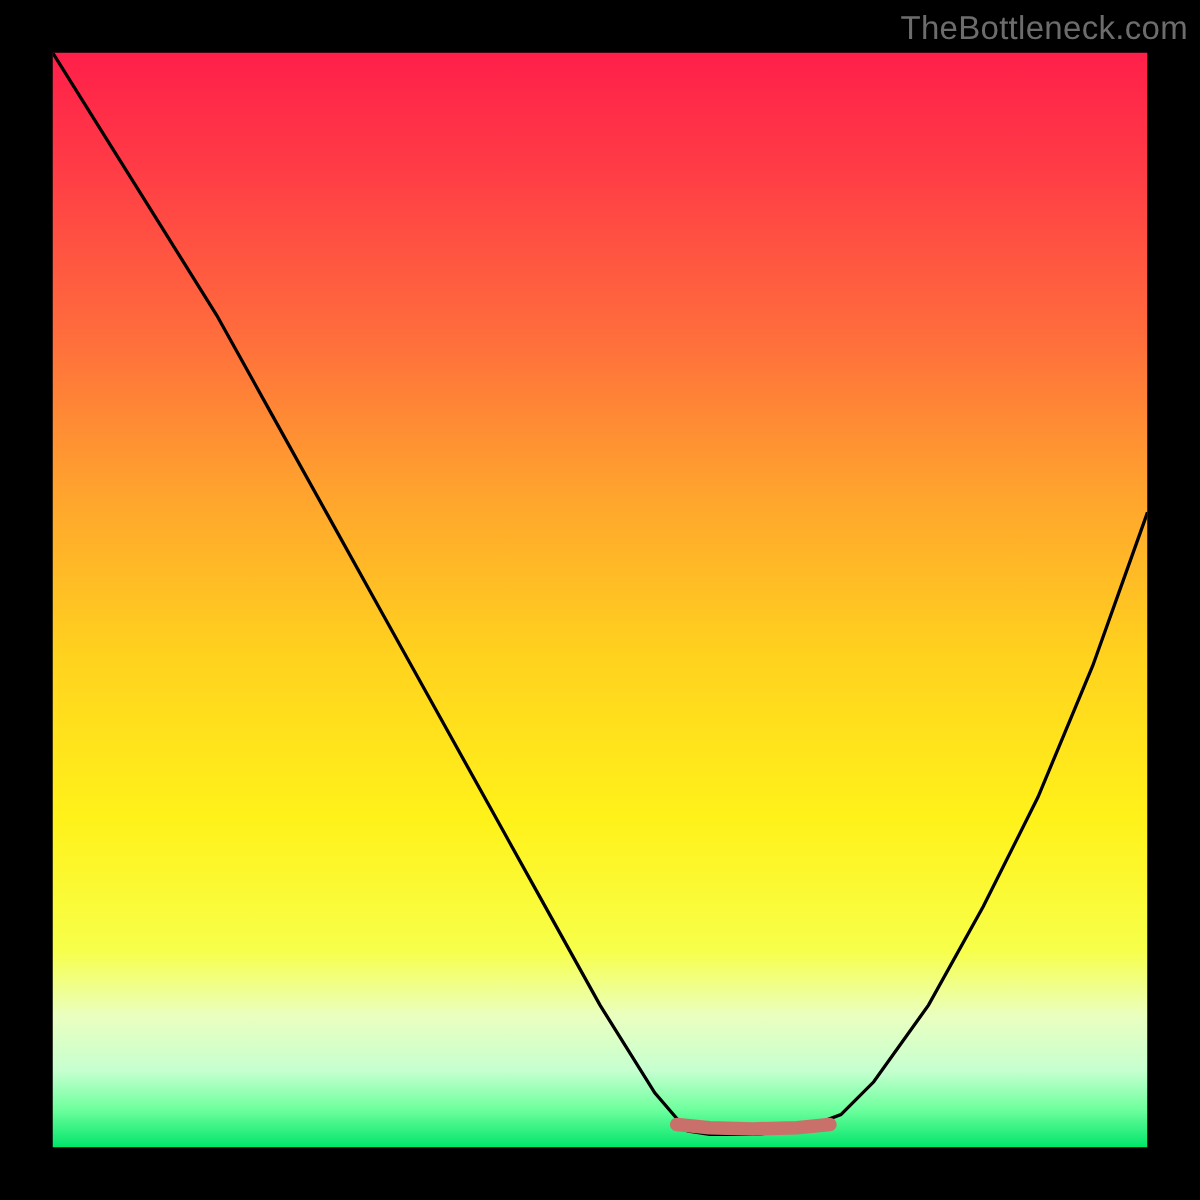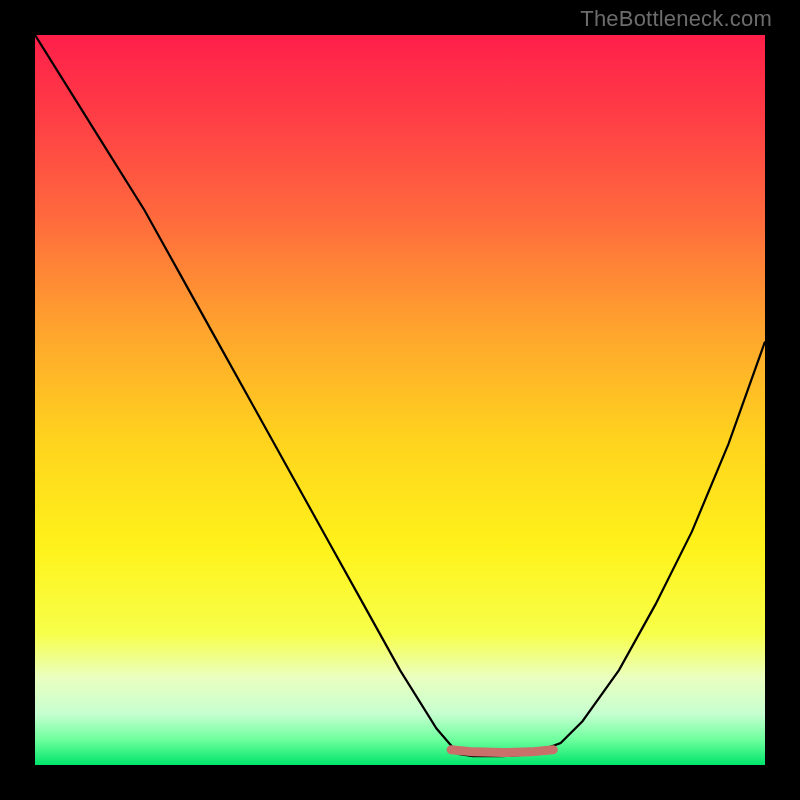--- a/index.html
+++ b/index.html
@@ -26,21 +26,21 @@
     width: 730px;
     height: 730px;
   }
   .gradient-bg {
     position: absolute;
     inset: 0;
   }
   .watermark {
     position: absolute;
     top: 6px;
-    right: 28px;
+    right: 8px;
     color: #6c6c6c;
     font-size: 22px;
     font-weight: 500;
     letter-spacing: 0.2px;
   }
   svg.curve {
     position: absolute;
     inset: 0;
     width: 100%;
     height: 100%;

